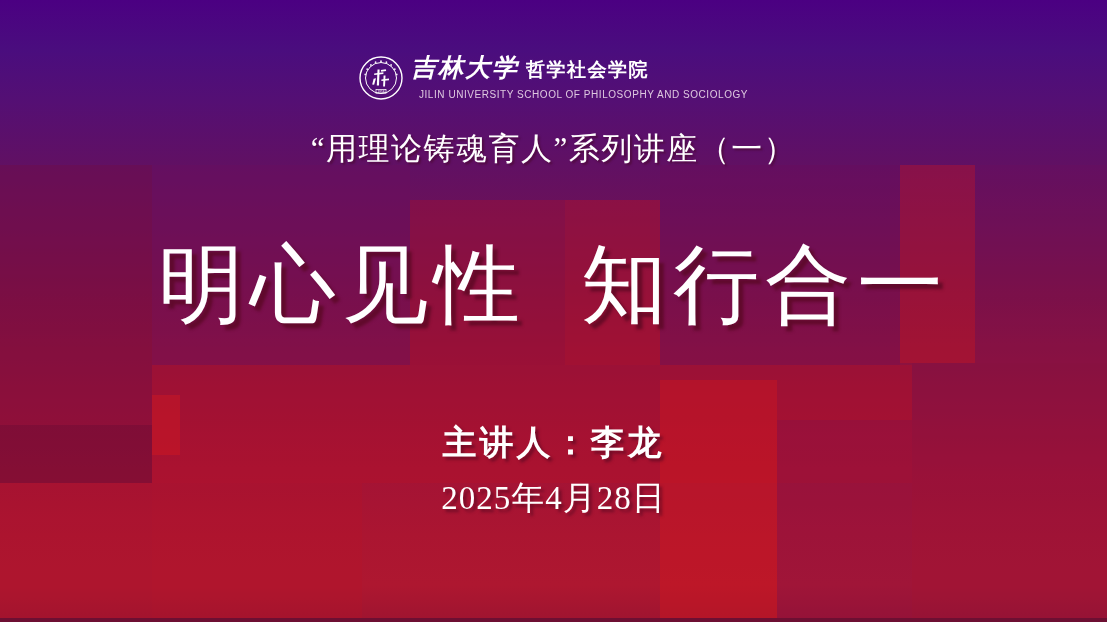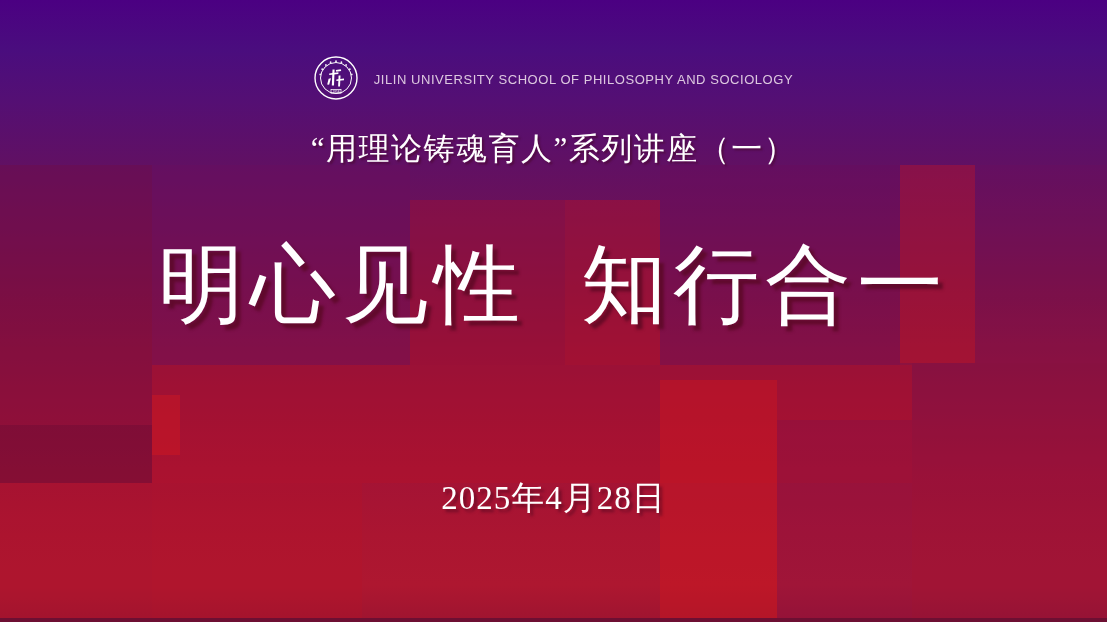--- a/index.html
+++ b/index.html
@@ -84,21 +84,21 @@
     font-family: "Liberation Serif", "DejaVu Serif", serif;
     font-size: 19px;
     font-weight: bold;
     color: #ffffff;
     letter-spacing: 1.5px;
     line-height: 1;
     white-space: nowrap;
   }
   .logo-en {
     font-family: "Liberation Sans", "DejaVu Sans", sans-serif;
-    font-size: 13px;
+    font-size: 10px;
     color: #e9d7e8;
     letter-spacing: 0.55px;
     white-space: nowrap;
     margin-top: 3px;
     margin-left: 8px;
     opacity: 0.92;
   }
 
   
   .series {
@@ -204,26 +204,31 @@
             <path d="M21.9 14.0 L26.8 13.2 L27.2 15.0 L22.2 15.8 Z"></path>
             <path d="M24.6 19.6 L26.5 19.6 L26.0 30.4 L24.1 30.4 Z"></path>
             <path d="M22.4 23.4 L30.0 22.6 L30.0 24.3 L22.4 25.1 Z"></path>
             <path d="M14.6 22.8 L17.0 22.3 L15.1 28.8 L13.2 28.4 Z"></path>
           </g>
           <rect x="17" y="33.6" width="10" height="3.6" fill="none" stroke="#ffffff" stroke-width="0.75"></rect>
           <text x="22" y="36.6" font-family="Liberation Sans, sans-serif" font-size="3.1" fill="#ffffff" text-anchor="middle">1958</text>
         </svg>
       </span>
       <span class="logo-text-col">
+        <span class="logo-words">
+          <span class="logo-cn-script">吉林大学</span>
+          <span class="logo-cn-school">哲学社会学院</span>
+        </span>
         <span class="logo-en">JILIN UNIVERSITY SCHOOL OF PHILOSOPHY AND SOCIOLOGY</span>
       </span>
     </div>
   </div>
 
   <div class="series">“用理论铸魂育人”系列讲座（一）</div>
 
   <div class="headline">明心见性  知行合一</div>
 
+  <div class="speaker">主讲人：李龙</div>
 
   <div class="date">2025年4月28日</div>
 
   <div class="bottom-strip"></div>
 </div>
 
 </body></html>

